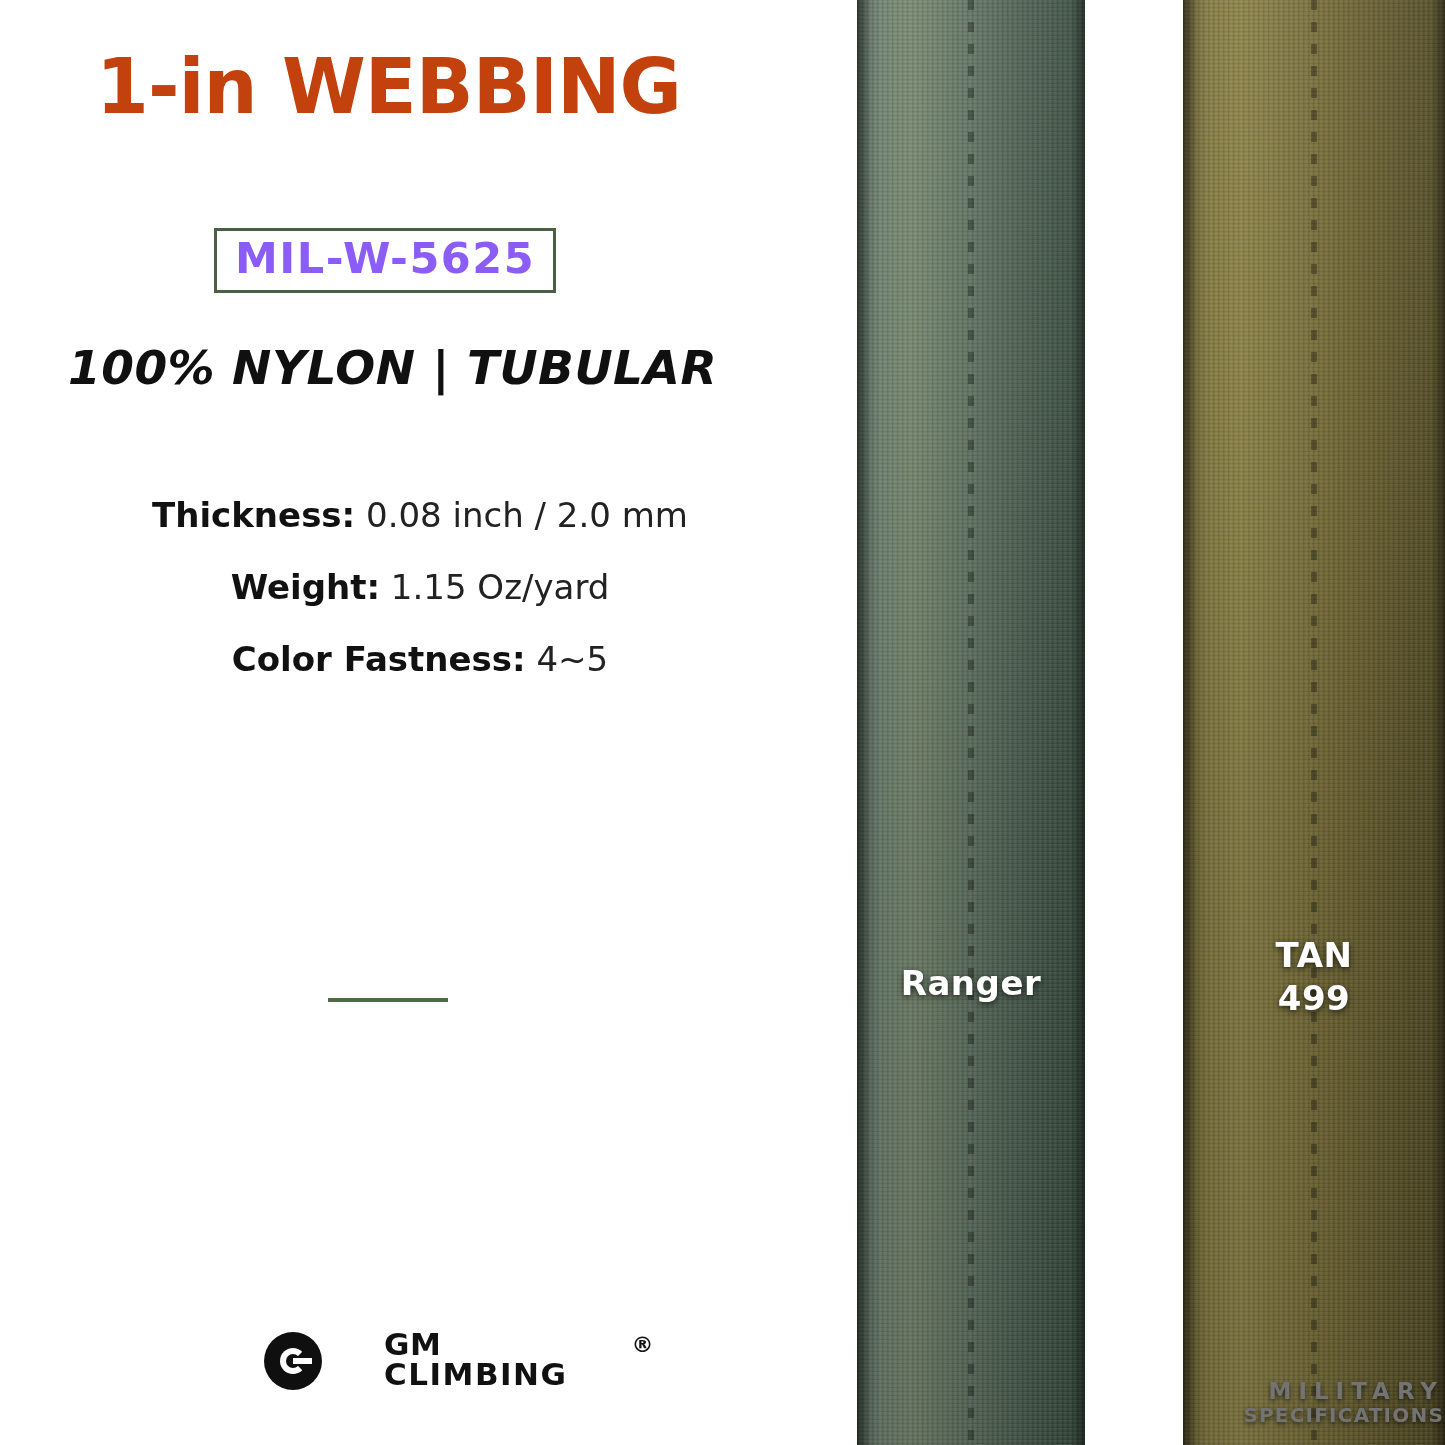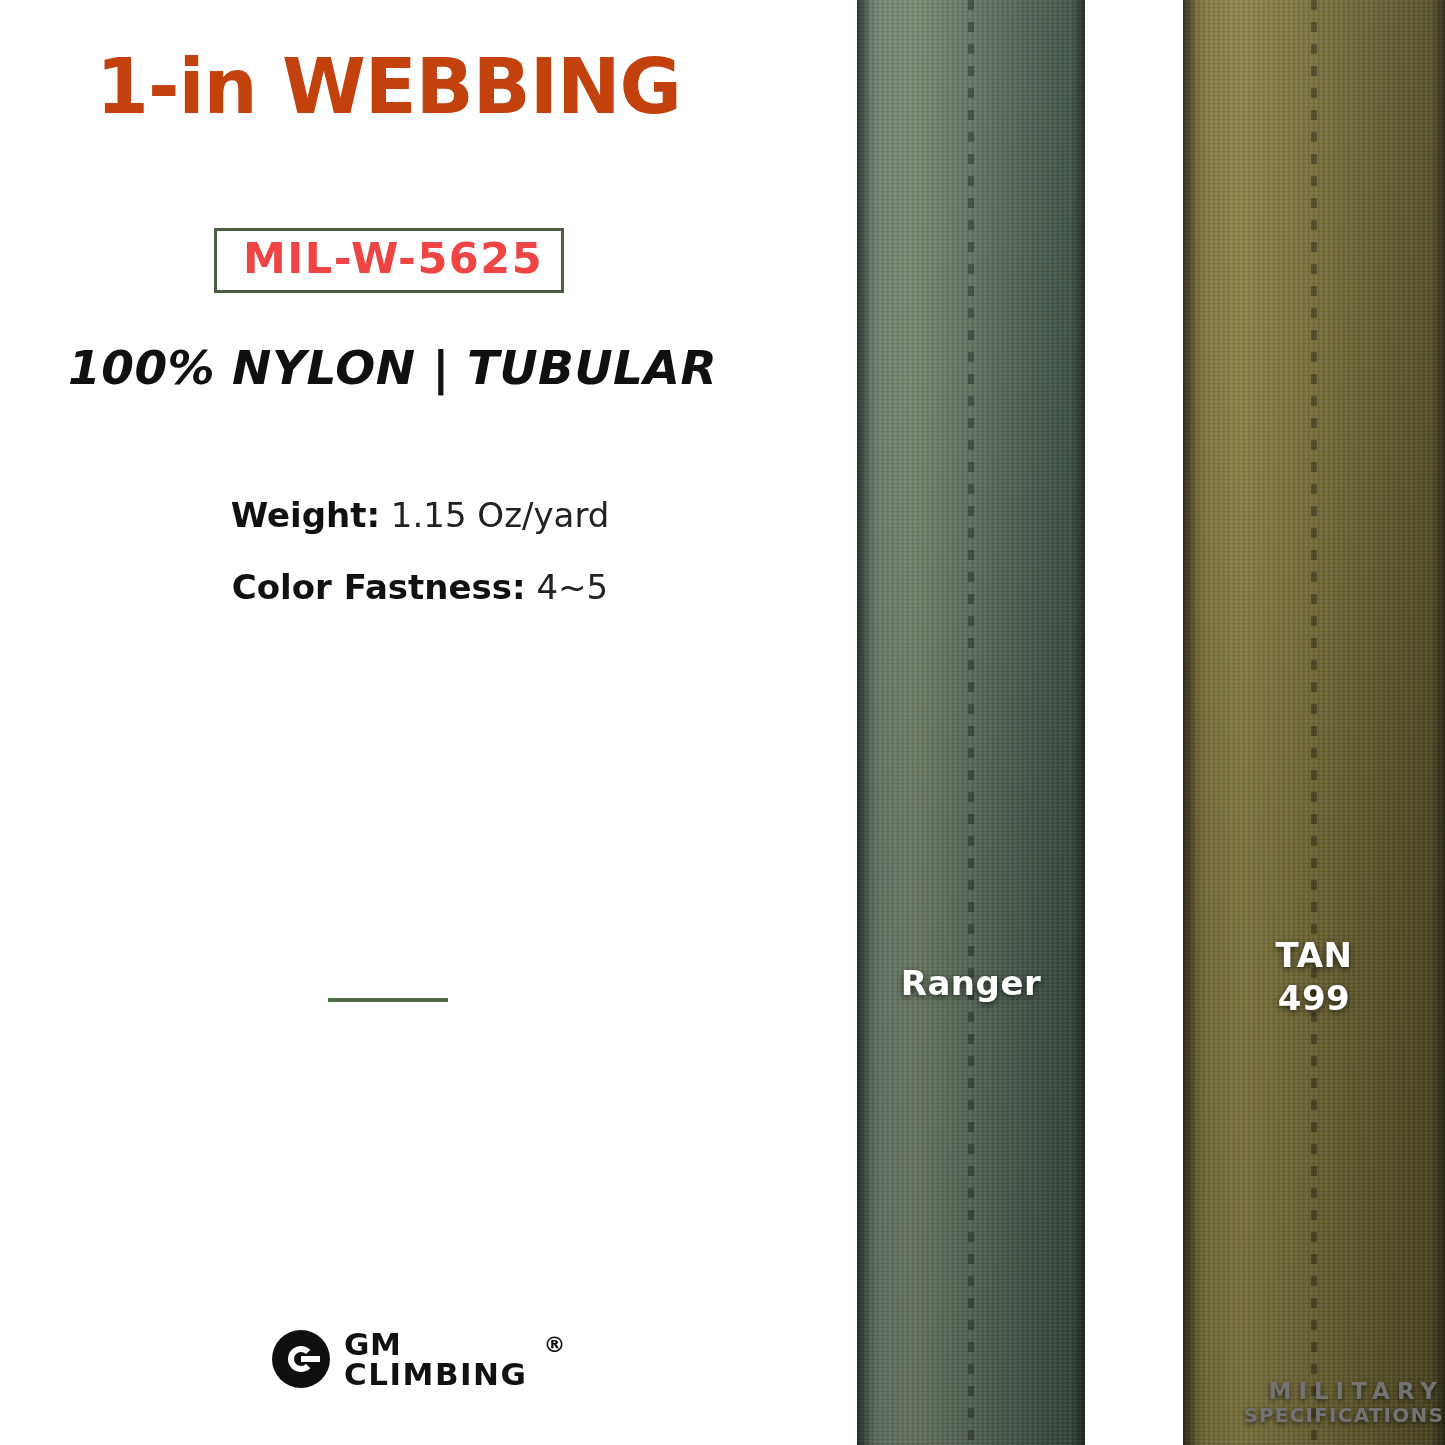--- a/index.html
+++ b/index.html
@@ -41,22 +41,22 @@
     letter-spacing: -1px;
     color: #c2410c;
     white-space: nowrap;
   }
 
   .spec-badge {
     position: absolute;
     left: 214px;
     top: 228px;
     border: 3px solid #4a5f43;
-    padding: 6px 18px 10px 26px;
-    color: #ef4444;
+    padding: 6px 18px 10px 18px;
+    color: #8b5cf6;
     font-family: "DejaVu Sans", sans-serif;
     font-weight: bold;
     font-size: 43px;
     letter-spacing: 1.5px;
     line-height: 1;
   }
 
   .subtitle {
     position: absolute;
     left: 68px;
@@ -99,24 +99,25 @@
     left: 328px;
     top: 998px;
     width: 120px;
     height: 4px;
     background: #4f6a46;
   }
 
   
   .logo {
     position: absolute;
-    left: 272px;
+    left: 264px;
     top: 1330px;
     display: flex;
-    align-items: flex-start;
+    align-items: flex-end;
+    gap: 48px;
   }
   .logo-mark {
     width: 58px;
     height: 58px;
     border-radius: 50%;
     background: #0f0f0f;
     position: relative;
     flex: none;
     margin-right: 14px;
   }
@@ -323,20 +324,24 @@
   <div class="info-panel">
 
     <div class="title">1-in WEBBING</div>
 
     <div class="spec-badge">MIL-W-5625</div>
 
     <div class="subtitle">100% NYLON | TUBULAR</div>
 
     <div class="specs">
       <div class="spec-row">
+        <span class="k">Thickness:</span>
+        <span class="v">0.08 inch / 2.0 mm</span>
+      </div>
+      <div class="spec-row">
         <span class="k">Weight:</span>
         <span class="v">1.15 Oz/yard</span>
       </div>
       <div class="spec-row">
         <span class="k">Color Fastness:</span>
         <span class="v">4~5</span>
       </div>
     </div>
 
     <div class="divider"></div>

